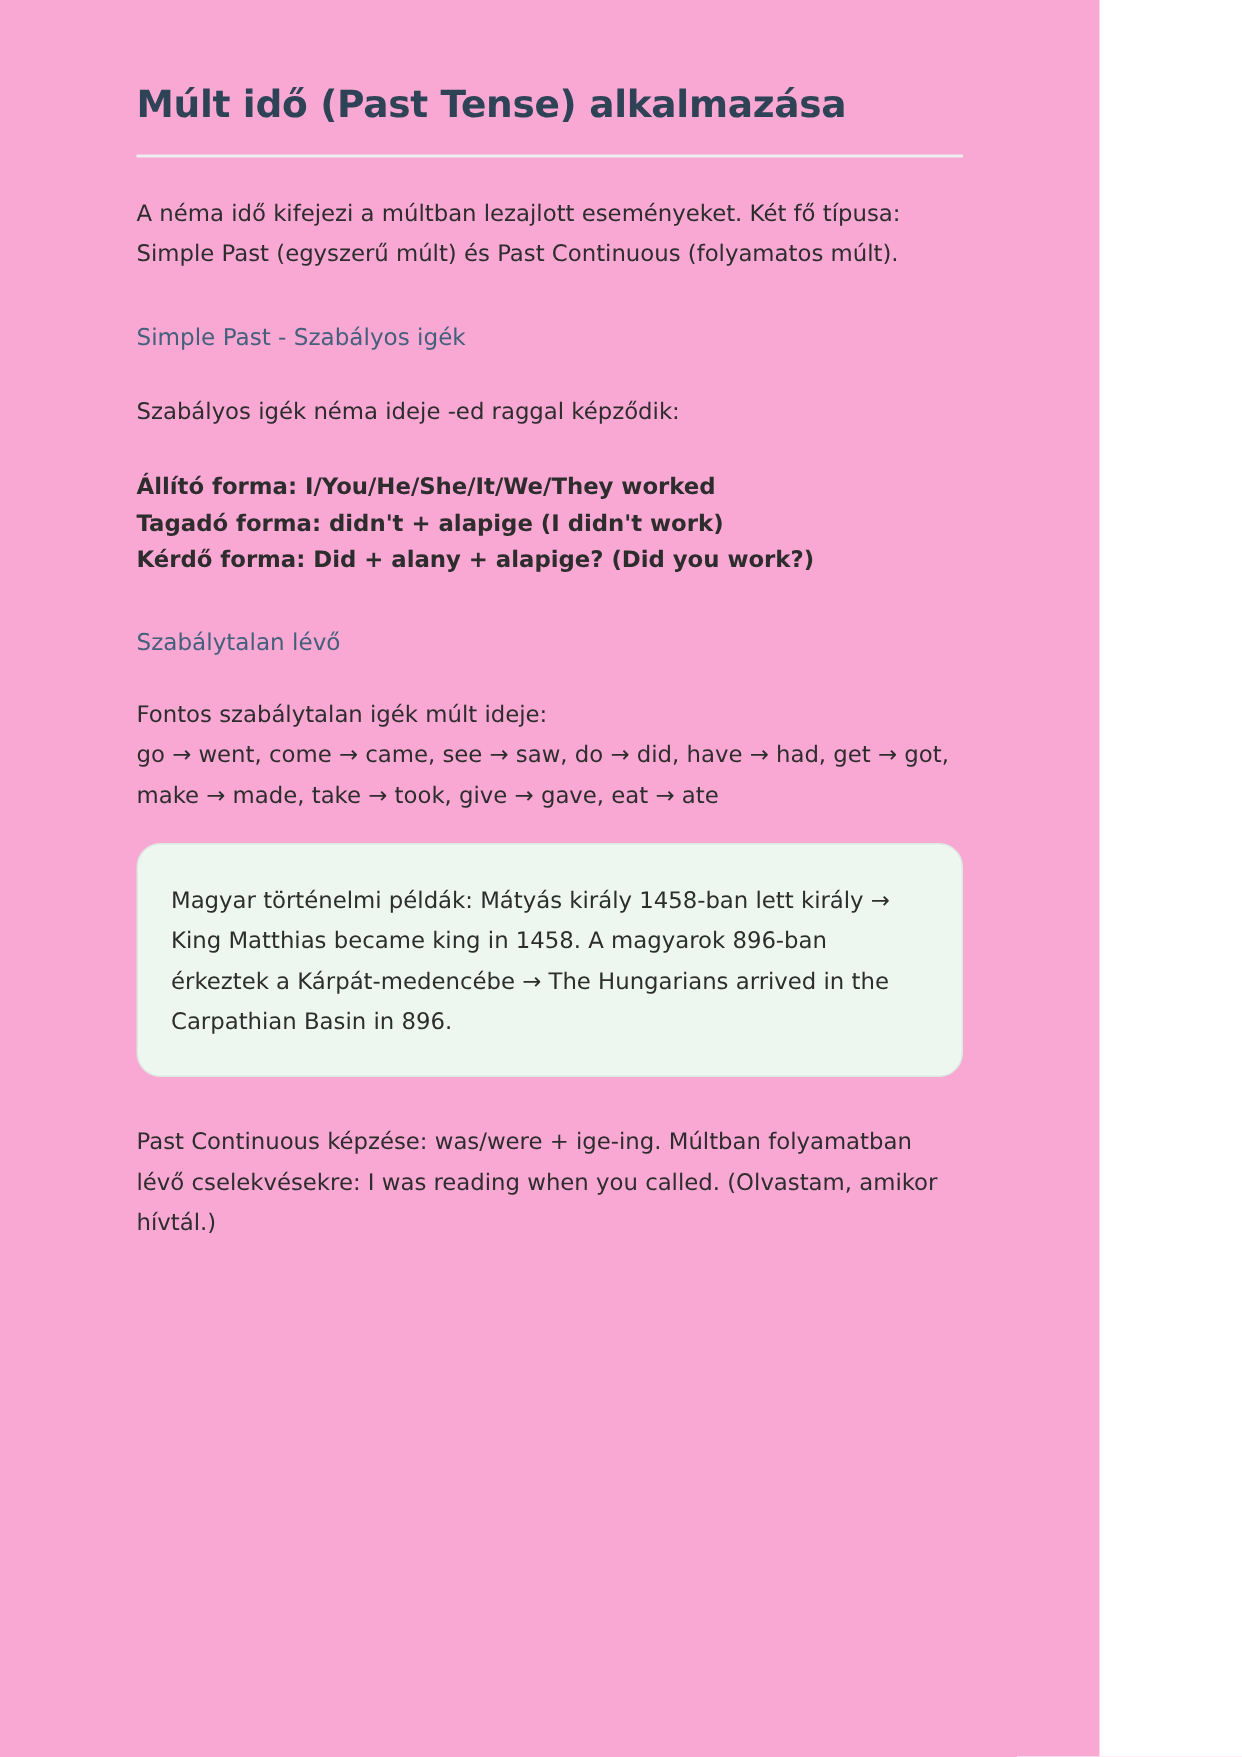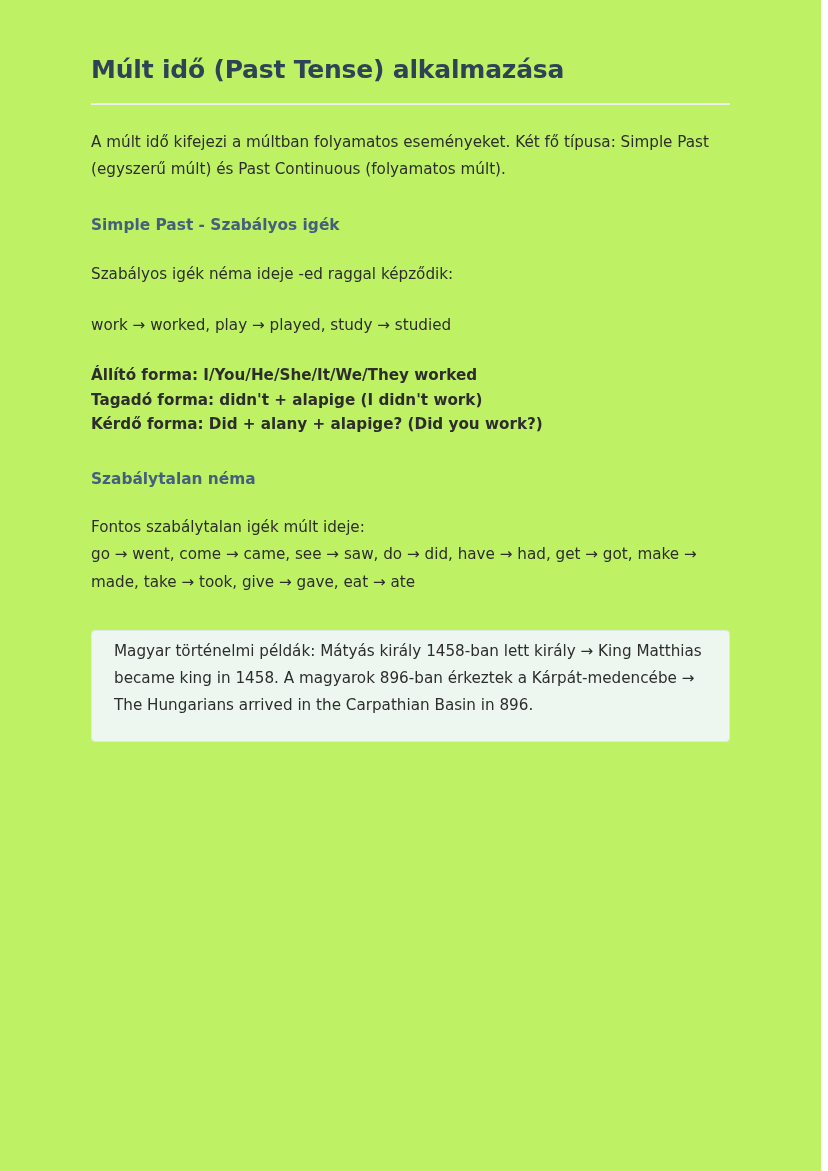--- a/index.html
+++ b/index.html
@@ -8,25 +8,25 @@
     background: #ffffff;
   }
   body {
     width: 828px;
     height: 1171px;
     font-family: "DejaVu Sans", "Liberation Sans", sans-serif;
     color: #2d2d2d;
     -webkit-font-smoothing: antialiased;
   }
   .page {
-    width: 821px;
+    width: 733px;
     min-height: 1171px;
     box-sizing: border-box;
     padding: 44px 91px 40px 91px;
-    background: #bef264;
+    background: #f9a8d4;
   }
   .doc-title {
     font-size: 25px;
     font-weight: bold;
     color: #2f4356;
     margin: 10px 0 0 0;
     letter-spacing: -0.2px;
     line-height: 1.25;
   }
   .title-rule {
@@ -39,31 +39,31 @@
     font-size: 15.2px;
     line-height: 1.78;
     color: #2d2d2d;
     margin: 24px 0 0 0;
   }
   .para.tight {
     line-height: 1.62;
   }
   .section-heading {
     font-size: 15.4px;
-    font-weight: bold;
+    font-weight: normal;
     color: #44607c;
     margin: 32px 0 0 0;
     line-height: 1.4;
   }
   .callout {
-    margin: 34px 0 0 0;
+    margin: 17px 0 0 0;
     background: #edf7ef;
     border: 1px solid #dcebe0;
-    border-radius: 4px;
-    padding: 7px 22px 22px 22px;
+    border-radius: 16px;
+    padding: 24px 22px 22px 22px;
     box-sizing: border-box;
   }
   .callout-text {
     font-size: 15.2px;
     line-height: 1.78;
     color: #2d2d2d;
     margin: 0;
   }
   .para.after-callout {
     margin-top: 30px;
@@ -71,36 +71,36 @@
 </style>
 </head>
 <body>
 
 <div class="page">
 
   <h1 class="doc-title">Múlt idő (Past Tense) alkalmazása</h1>
 
   <hr class="title-rule">
 
-  <p class="para">A múlt idő kifejezi a múltban folyamatos eseményeket. Két fő típusa: Simple Past (egyszerű múlt) és Past Continuous (folyamatos múlt).</p>
+  <p class="para">A néma idő kifejezi a múltban lezajlott eseményeket. Két fő típusa: Simple Past (egyszerű múlt) és Past Continuous (folyamatos múlt).</p>
 
   <h2 class="section-heading">Simple Past - Szabályos igék</h2>
 
   <p class="para">Szabályos igék néma ideje -ed raggal képződik:</p>
 
-  <p class="para">work → worked, play → played, study → studied</p>
 
   <p class="para tight" style="white-space: pre-line; font-weight: bold;">Állító forma: I/You/He/She/It/We/They worked
 Tagadó forma: didn't + alapige (I didn't work)
 Kérdő forma: Did + alany + alapige? (Did you work?)</p>
 
 
-  <h2 class="section-heading">Szabálytalan néma</h2>
+  <h2 class="section-heading">Szabálytalan lévő</h2>
 
   <p class="para" style="white-space: pre-line;">Fontos szabálytalan igék múlt ideje:
 go → went, come → came, see → saw, do → did, have → had, get → got, make → made, take → took, give → gave, eat → ate</p>
 
   <div class="callout">
     <p class="callout-text">Magyar történelmi példák: Mátyás király 1458-ban lett király → King Matthias became king in 1458. A magyarok 896-ban érkeztek a Kárpát-medencébe → The Hungarians arrived in the Carpathian Basin in 896.</p>
   </div>
 
+  <p class="para after-callout">Past Continuous képzése: was/were + ige-ing. Múltban folyamatban lévő cselekvésekre: I was reading when you called. (Olvastam, amikor hívtál.)</p>
 
 </div>
 
 </body></html>

